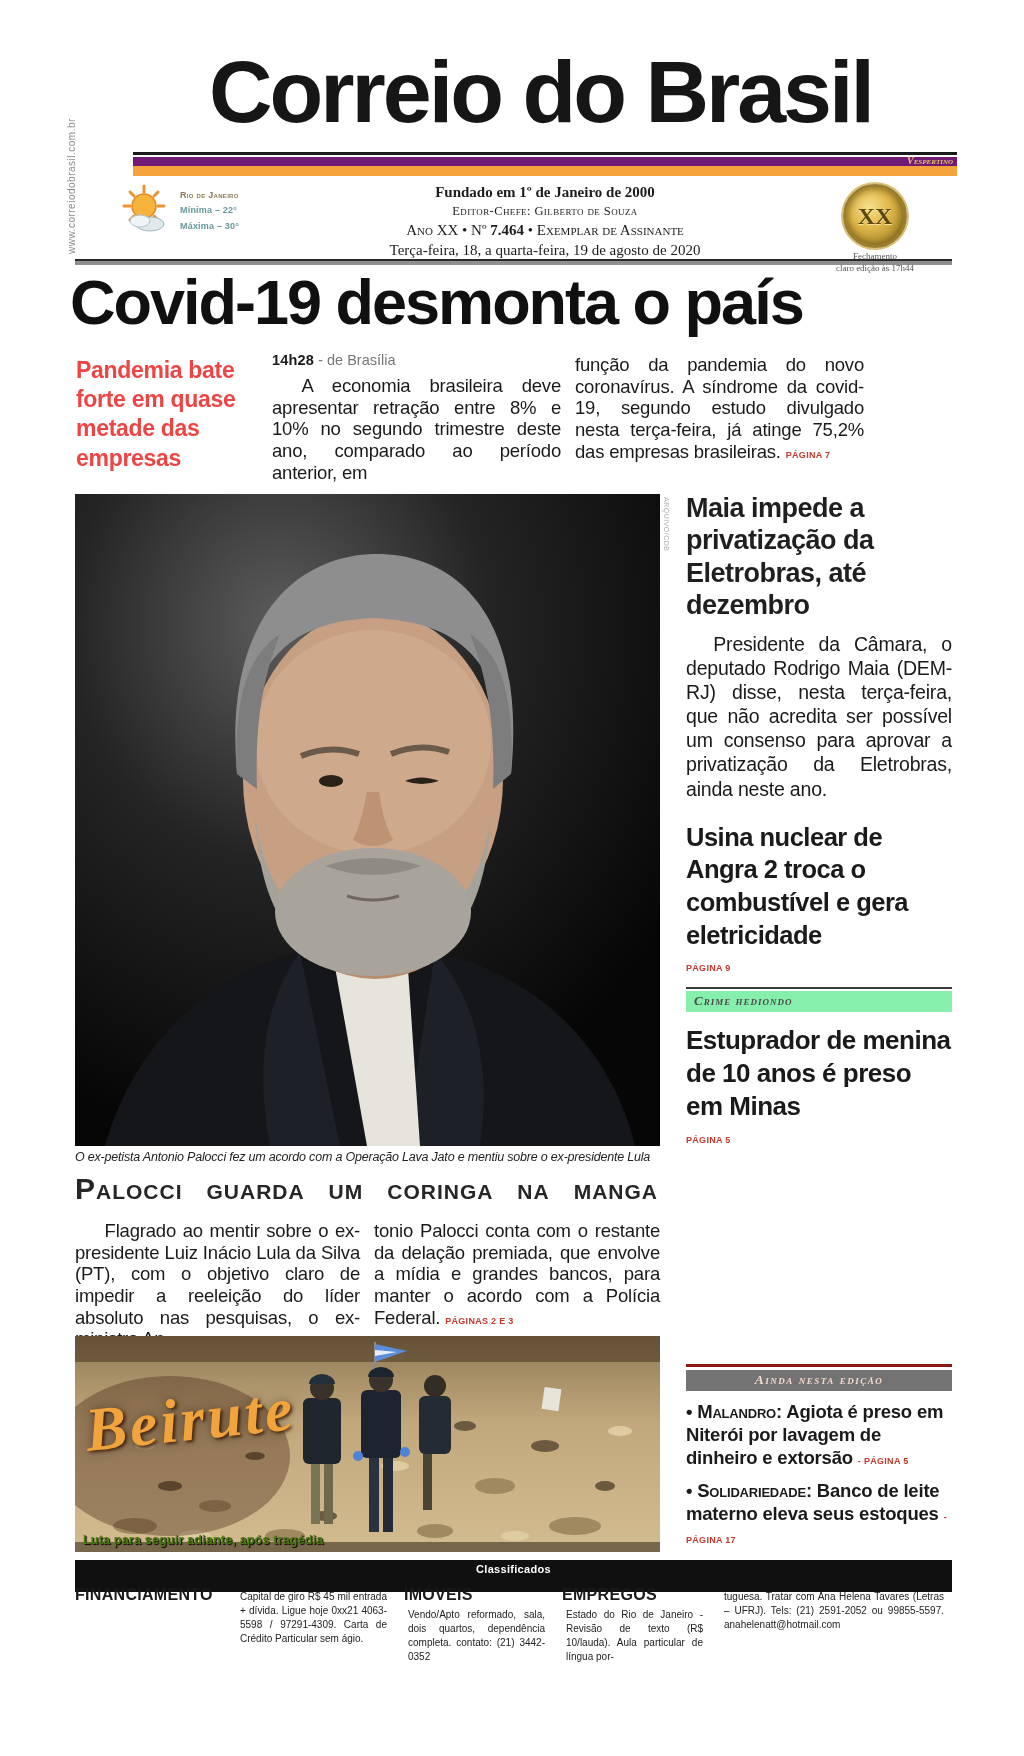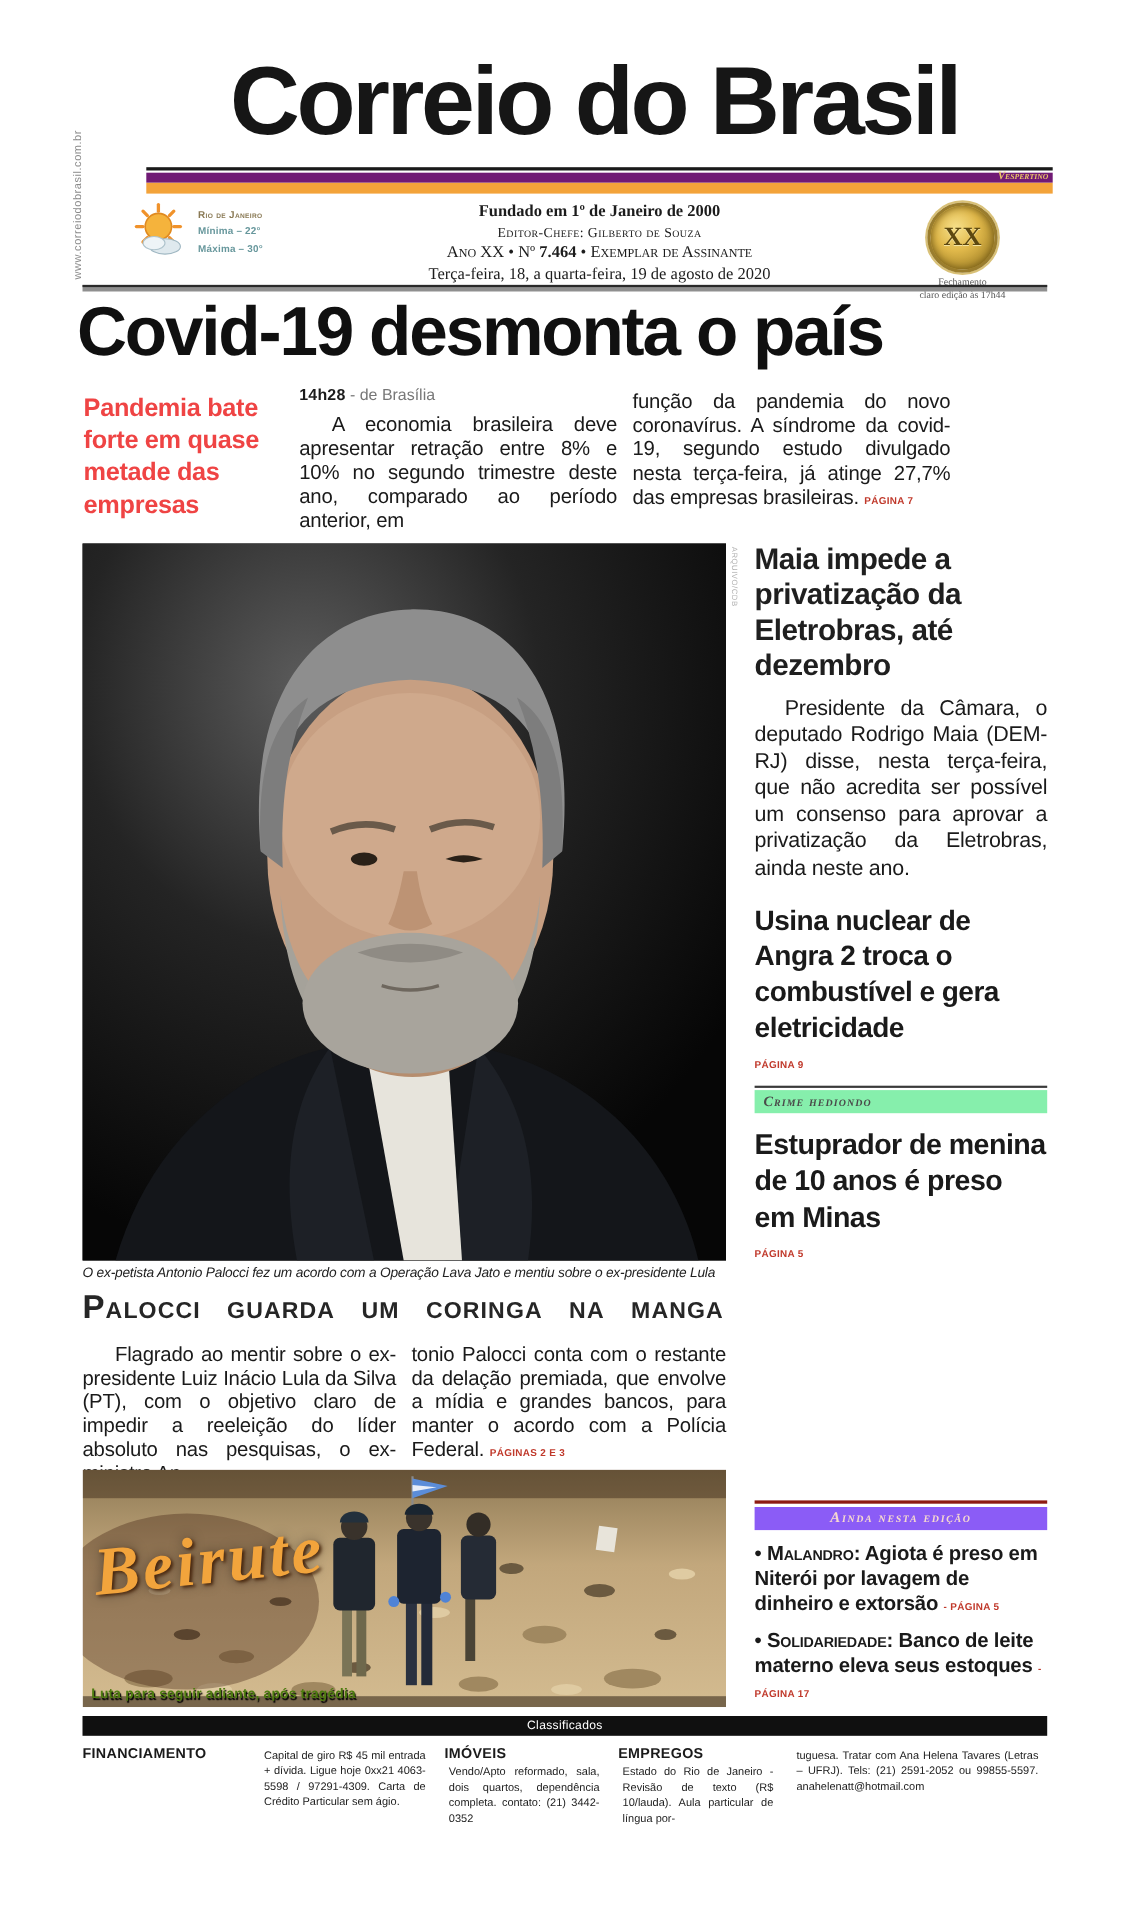--- a/index.html
+++ b/index.html
@@ -90,32 +90,32 @@
         letter-spacing:-.2px;}
   .s-title2{margin-top:20px;font-size:25.5px;font-weight:bold;line-height:1.28;letter-spacing:-.5px;}
   .sref{display:block;margin-top:12px;color:#c0392b;font-weight:bold;font-size:9px;letter-spacing:.3px;}
   .kicker-wrap{margin-top:14px;border-top:2px solid #3a3a3a;padding-top:2px;}
   .kicker{background:#86efac;padding:2px 8px 3px;font-family:"Liberation Serif",serif;font-style:italic;
         font-variant:small-caps;font-weight:bold;font-size:13px;color:#4a4a4a;letter-spacing:1px;}
   .s-title3{margin-top:12px;font-size:26px;font-weight:bold;line-height:1.26;letter-spacing:-.5px;}
 
   .edition-box{position:absolute;left:686px;top:1364px;width:266px;}
   .ebox-rule{height:3px;background:#8e1b12;margin-bottom:3px;}
-  .ebox-bar{background:#8b5cf6;color:#f7d9cf;text-align:center;font-family:"Liberation Serif",serif;
+  .ebox-bar{background:#737373;color:#f7d9cf;text-align:center;font-family:"Liberation Serif",serif;
         font-style:italic;font-variant:small-caps;font-weight:bold;font-size:13.5px;padding:2px 0 3px;
         letter-spacing:1.5px;}
   .ebox-item{margin-top:10px;font-size:18.5px;font-weight:bold;line-height:1.24;letter-spacing:-.2px;}
   .ebox-item .tag{font-variant:small-caps;}
   .ebox-item .iref{color:#c0392b;font-size:9px;letter-spacing:.3px;}
 
   
-  .class-bar{position:absolute;left:75px;top:1560px;width:877px;height:18px;background:#101010;
-        color:#fff;font-size:11px;font-weight:normal;text-align:center;line-height:18px;letter-spacing:.3px;}
+  .class-bar{position:absolute;left:75px;top:1560px;width:877px;height:32px;background:#101010;
+        color:#fff;font-size:11px;font-weight:bold;text-align:center;line-height:18px;letter-spacing:.3px;}
   .classifieds{position:absolute;left:75px;top:1586px;width:877px;display:flex;gap:13px;}
-  .ccol h4{margin:0 0 3px;font-size:13px;letter-spacing:.3px;}
+  .ccol h4{margin:0 0 3px;font-size:16px;letter-spacing:.3px;}
   .ccol p{margin:4px;font-size:10px;line-height:1.4;text-align:justify;color:#222;}
   .ccol.w1{width:148px;} .ccol.w2{width:155px;} .ccol.w3{width:145px;}
   .ccol.w4{width:145px;} .ccol.w5{width:228px;}
 </style>
 </head>
 <body>
 
 <div class="page">
 
   <div class="vurl">www.correiodobrasil.com.br</div>
@@ -173,21 +173,21 @@
 
   <div class="divider"></div>
 
   <div class="lead-headline">Covid-19 desmonta o país</div>
   <div class="lead-deck">Pandemia bate forte em quase metade das empresas</div>
   <div class="lead-col a">
     <div class="ts-line"><b>14h28</b><span class="dateline"> - de Brasília</span></div>
     <p class="bodytext indent">A economia brasileira deve apresentar retração entre 8% e 10% no segundo trimestre deste ano, comparado ao período anterior, em</p>
   </div>
   <div class="lead-col b">
-    <p class="bodytext"><span>função da pandemia do novo coronavírus. A síndrome da covid-19, segundo estudo divulgado nesta terça-feira, já atinge 27,7% das empresas brasileiras. </span><span class="pref">PÁGINA 7</span></p>
+    <p class="bodytext"><span>função da pandemia do novo coronavírus. A síndrome da covid-19, segundo estudo divulgado nesta terça-feira, já atinge 75,2% das empresas brasileiras. </span><span class="pref">PÁGINA 7</span></p>
   </div>
 
   <div class="photo-wrap">
     <svg viewBox="0 0 585 652" width="585" height="652">
       <defs>
         <radialGradient id="pbg" cx="35%" cy="20%" r="80%">
           <stop offset="0%" stop-color="#5c5c5c"></stop>
           <stop offset="45%" stop-color="#242424"></stop>
           <stop offset="100%" stop-color="#060606"></stop>
         </radialGradient>

